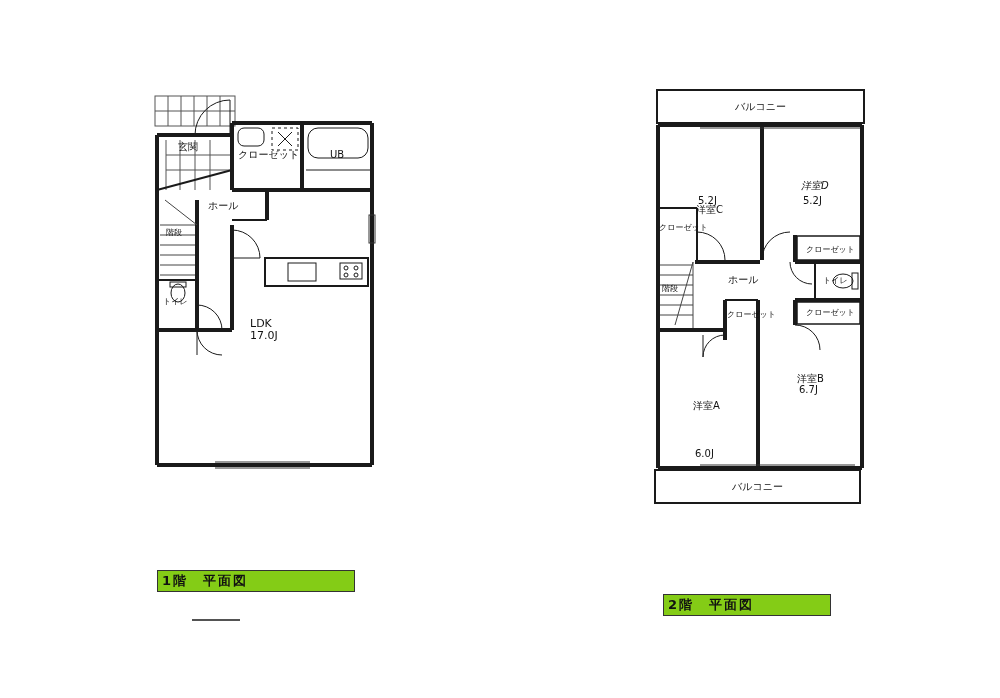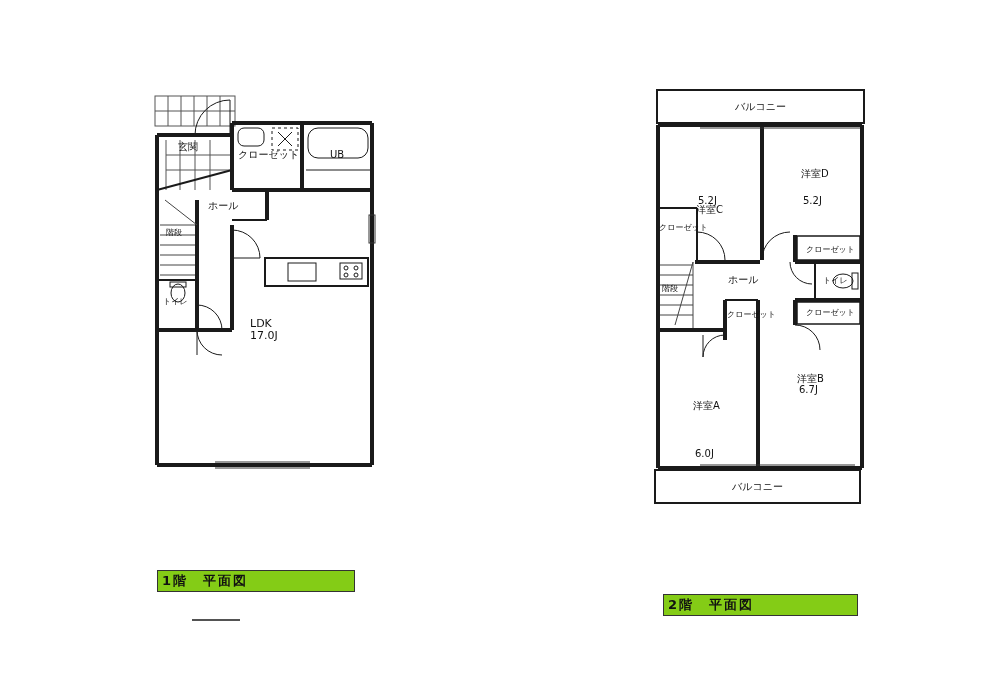--- a/index.html
+++ b/index.html
@@ -179,28 +179,28 @@
 <div class="lbl small" style="left:166px;top:228px;">階段</div>
 <div class="lbl small" style="left:163px;top:297px;">トイレ</div>
 <div class="lbl big" style="left:250px;top:318px;">LDK</div>
 <div class="lbl big" style="left:250px;top:330px;">17.0J</div>
 
 <div class="title-box" style="left:157px;top:570px;width:198px;height:22px;">1階　平面図</div>
 
 <div class="lbl room" style="left:735px;top:101px;">バルコニー</div>
 <div class="lbl room" style="left:696px;top:184px;margin-top:20px;">洋室C</div>
 <div class="lbl room" style="left:698px;top:195px;">5.2J</div>
-<div class="lbl room" style="left:801px;top:168px;">洋室D</div>
+<div class="lbl room" style="left:801px;top:180px;font-style:italic;">洋室D</div>
 <div class="lbl room" style="left:803px;top:195px;">5.2J</div>
 <div class="lbl small" style="left:659px;top:223px;">クローゼット</div>
 <div class="lbl small" style="left:806px;top:245px;">クローゼット</div>
 <div class="lbl room" style="left:728px;top:274px;">ホール</div>
 <div class="lbl small" style="left:662px;top:284px;">階段</div>
 <div class="lbl small" style="left:823px;top:276px;">トイレ</div>
 <div class="lbl small" style="left:727px;top:310px;">クローゼット</div>
 <div class="lbl small" style="left:806px;top:308px;">クローゼット</div>
 <div class="lbl room" style="left:693px;top:400px;">洋室A</div>
 <div class="lbl room" style="left:695px;top:400px;margin-top:48px;">6.0J</div>
 <div class="lbl room" style="left:797px;top:373px;">洋室B</div>
 <div class="lbl room" style="left:799px;top:384px;">6.7J</div>
 <div class="lbl room" style="left:732px;top:481px;">バルコニー</div>
 
-<div class="title-box" style="left:663px;top:594px;width:195px;height:22px;">2階　平面図</div>
+<div class="title-box" style="left:663px;top:594px;width:168px;height:22px;">2階　平面図</div>
 
 </body></html>

